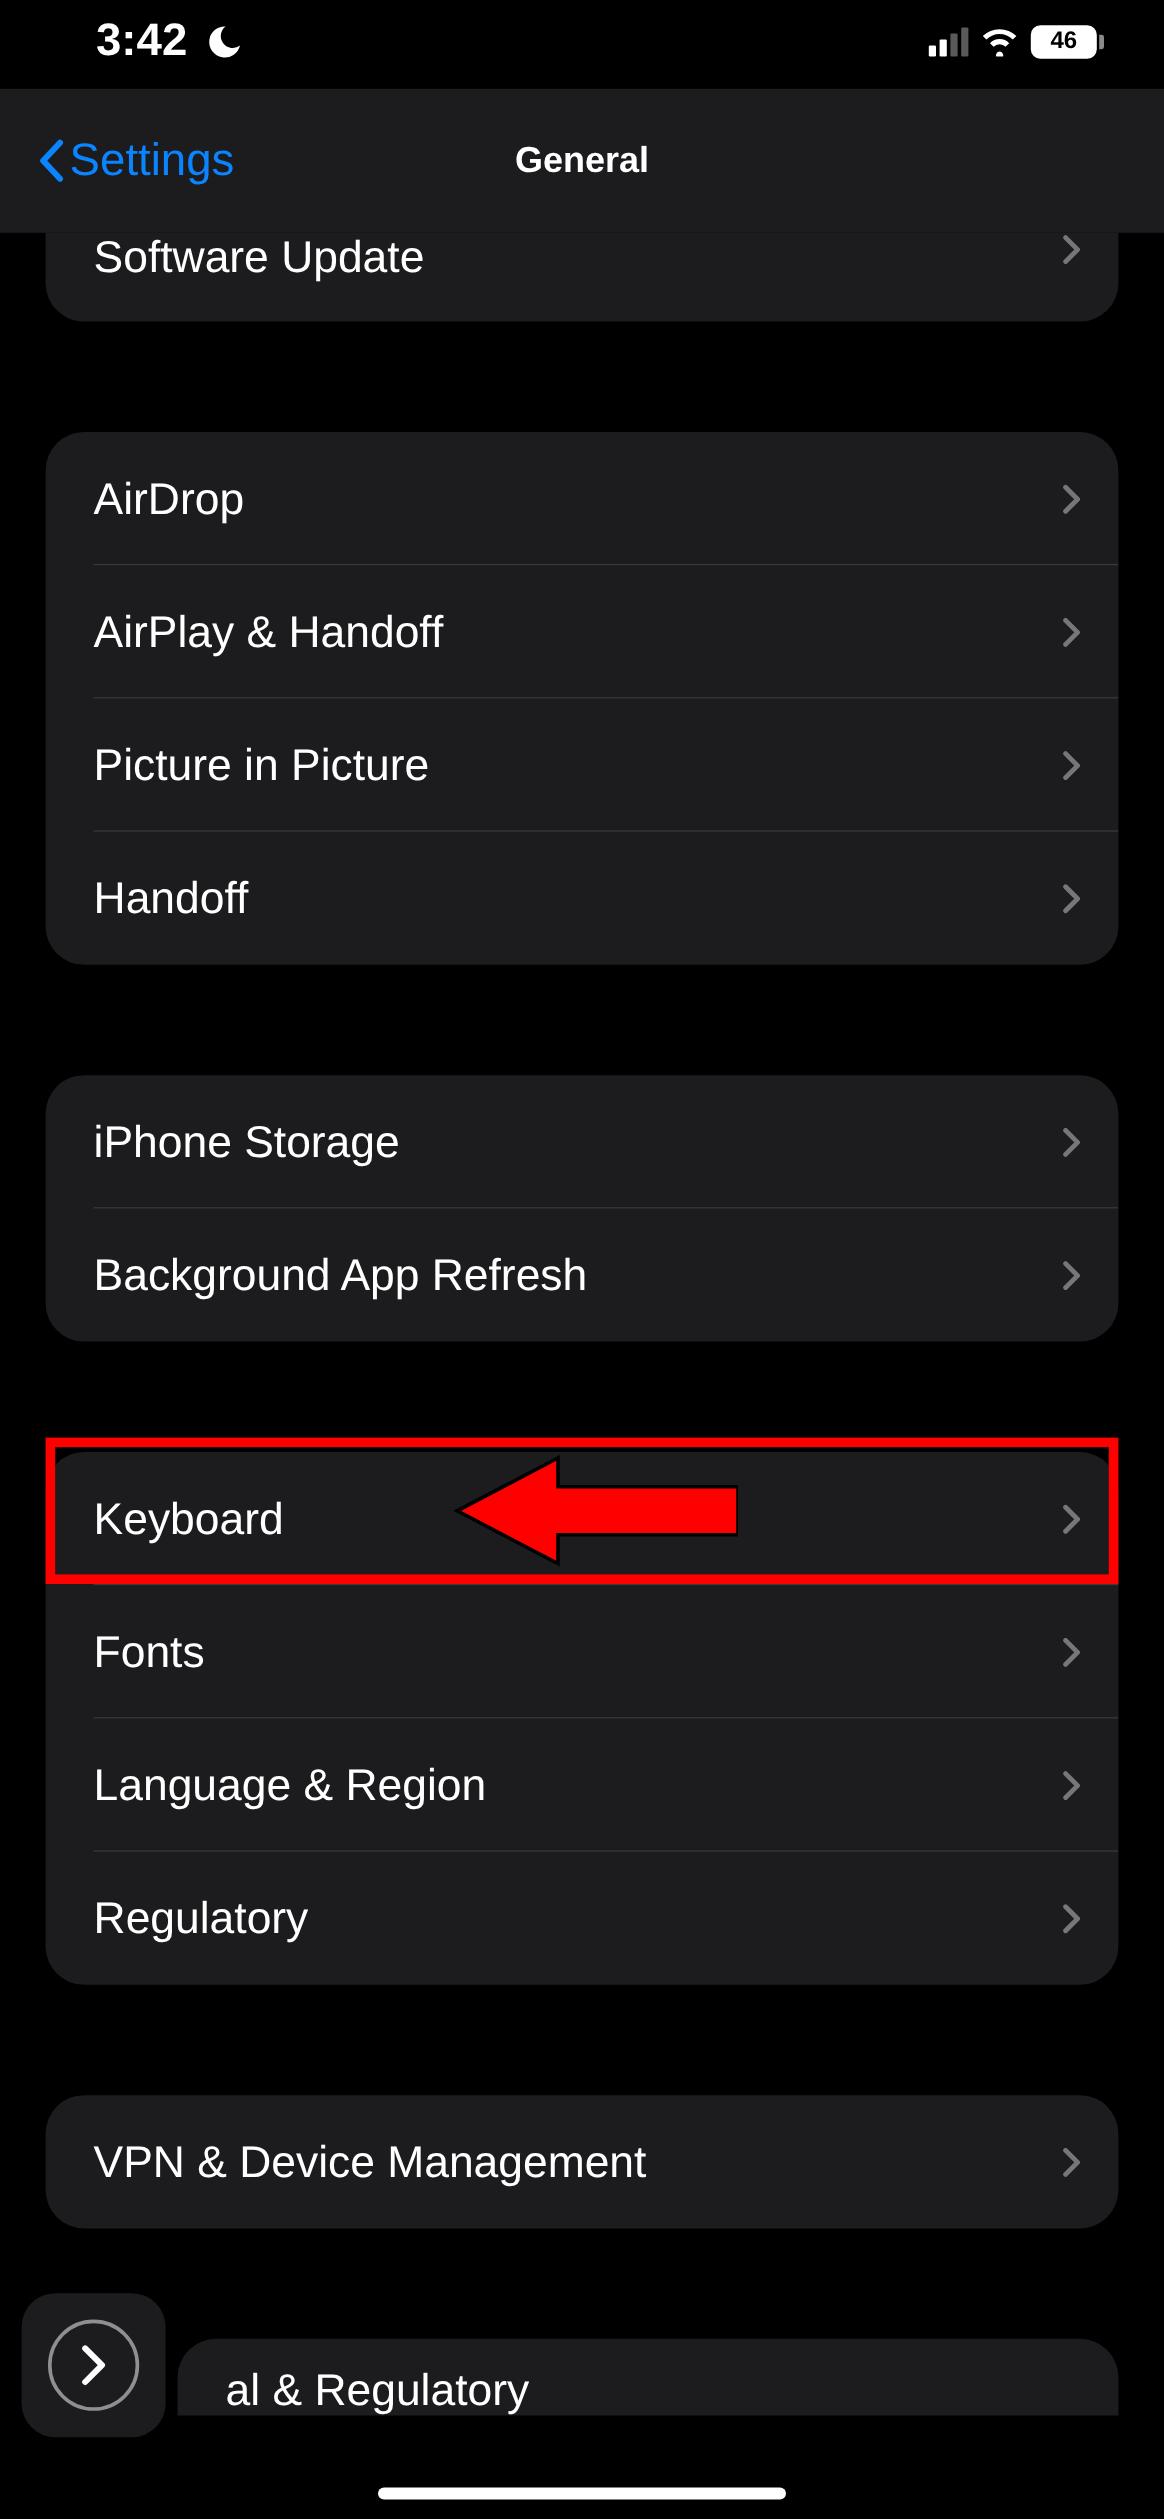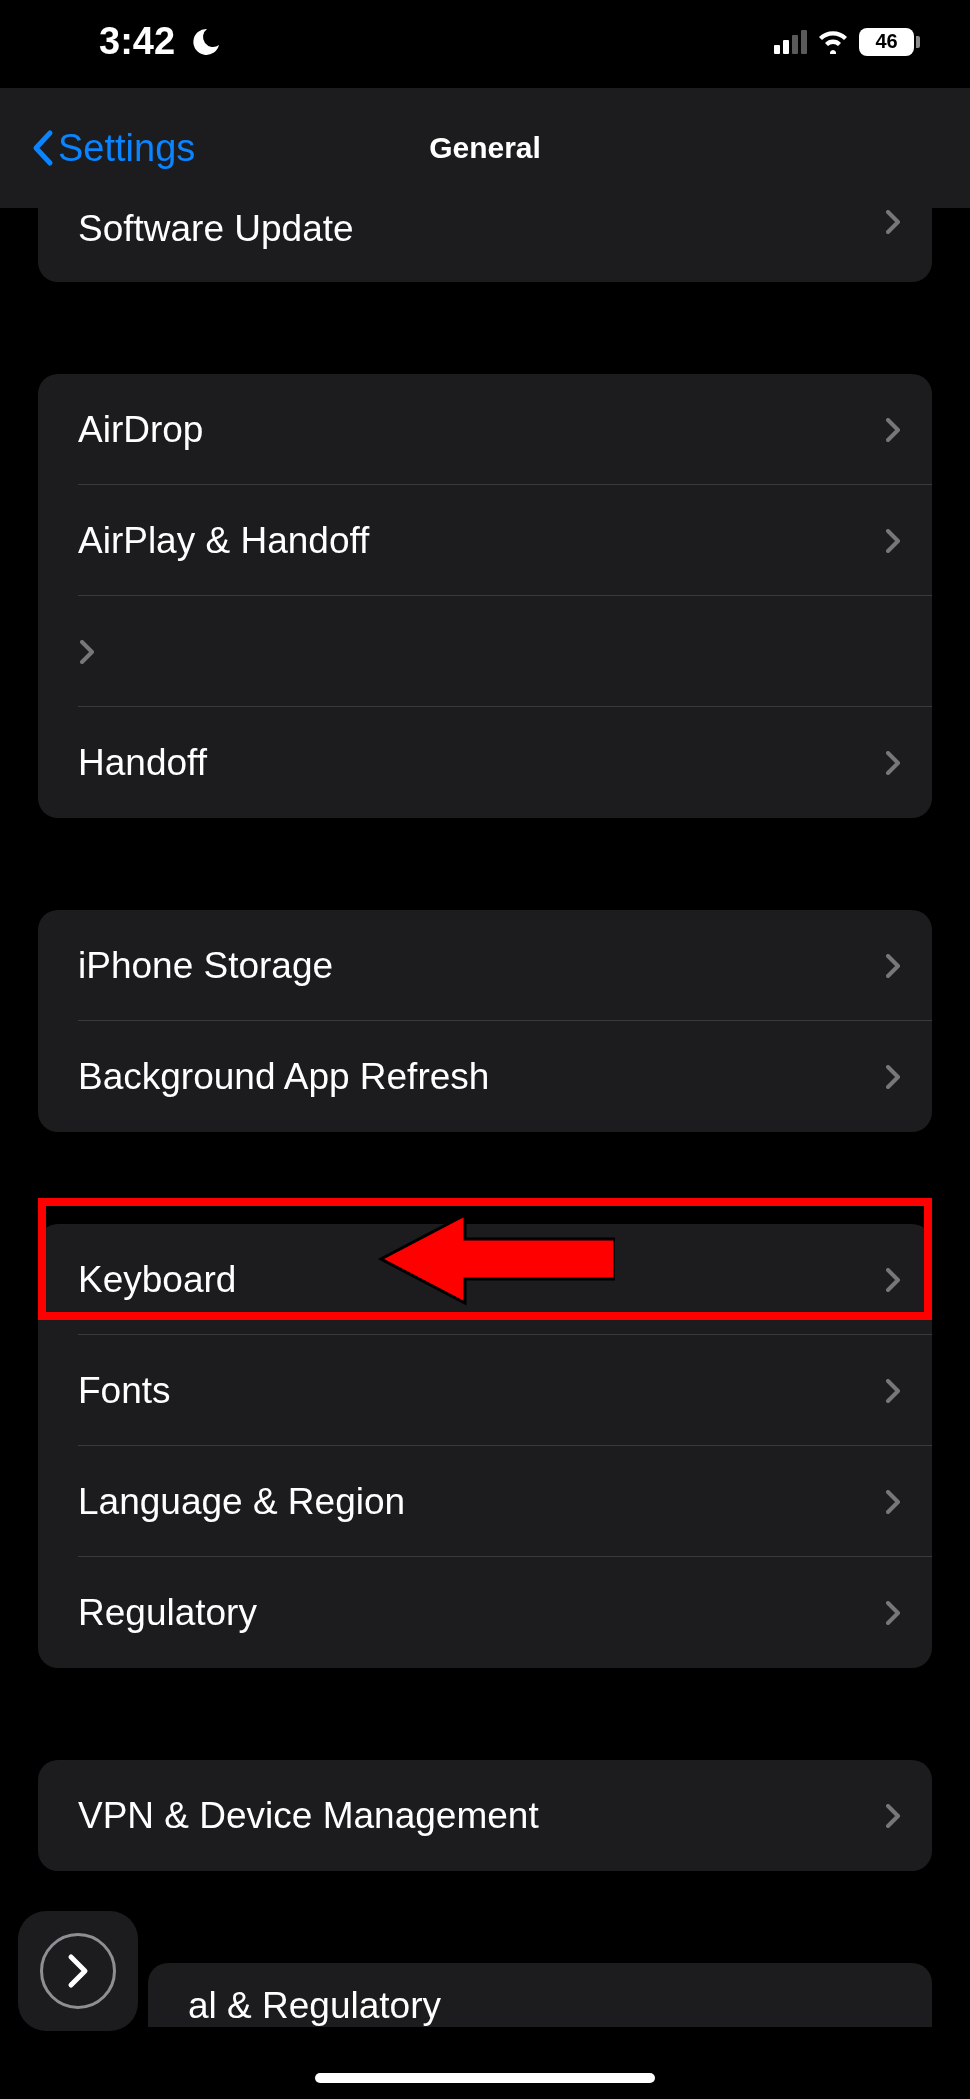--- a/index.html
+++ b/index.html
@@ -12,27 +12,26 @@
       width: 970px;
       height: 2099px;
       background: #000000;
       font-family: -apple-system, BlinkMacSystemFont, "SF Pro Text", "Helvetica Neue", sans-serif;
       position: relative;
       overflow: hidden;
     }
     
     
     .status-bar {
-      height: 88px;
+      height: 74px;
       display: flex;
       align-items: center;
       justify-content: space-between;
       padding: 0 50px 5px 80px;
       color: #fff;
-      margin-left: 19px;
     }
     .status-left {
       display: flex;
       align-items: center;
       gap: 10px;
     }
     .status-time {
       font-size: 38px;
       font-weight: 600;
     }
@@ -118,21 +117,21 @@
       font-size: 30px;
       font-weight: 600;
     }
     
     
     .content {
       padding: 0 38px;
     }
     .group {
       background: #1c1c1e;
-      border-radius: 20px;
+      border-radius: 32px;
       overflow: hidden;
       margin-bottom: 92px;
     }
     .group.first {
       border-top-left-radius: 0;
       border-top-right-radius: 0;
       margin-top: 0;
     }
     .group.first .row {
       height: 74px;
@@ -305,20 +304,21 @@
     </div>
     <div class="row">
       <span class="row-label">AirPlay &amp; Handoff</span>
       <span class="row-chevron">
           <svg viewBox="0 0 18 28" fill="none" stroke="#fff" stroke-width="4" stroke-linecap="round" stroke-linejoin="round">
             <polyline points="4,4 14,14 4,24"></polyline>
           </svg>
         </span>
     </div>
     <div class="row">
+      <span class="row-label">Picture in Picture</span>
       <span class="row-chevron">
           <svg viewBox="0 0 18 28" fill="none" stroke="#fff" stroke-width="4" stroke-linecap="round" stroke-linejoin="round">
             <polyline points="4,4 14,14 4,24"></polyline>
           </svg>
         </span>
     </div>
     <div class="row">
       <span class="row-label">Handoff</span>
       <span class="row-chevron">
           <svg viewBox="0 0 18 28" fill="none" stroke="#fff" stroke-width="4" stroke-linecap="round" stroke-linejoin="round">

